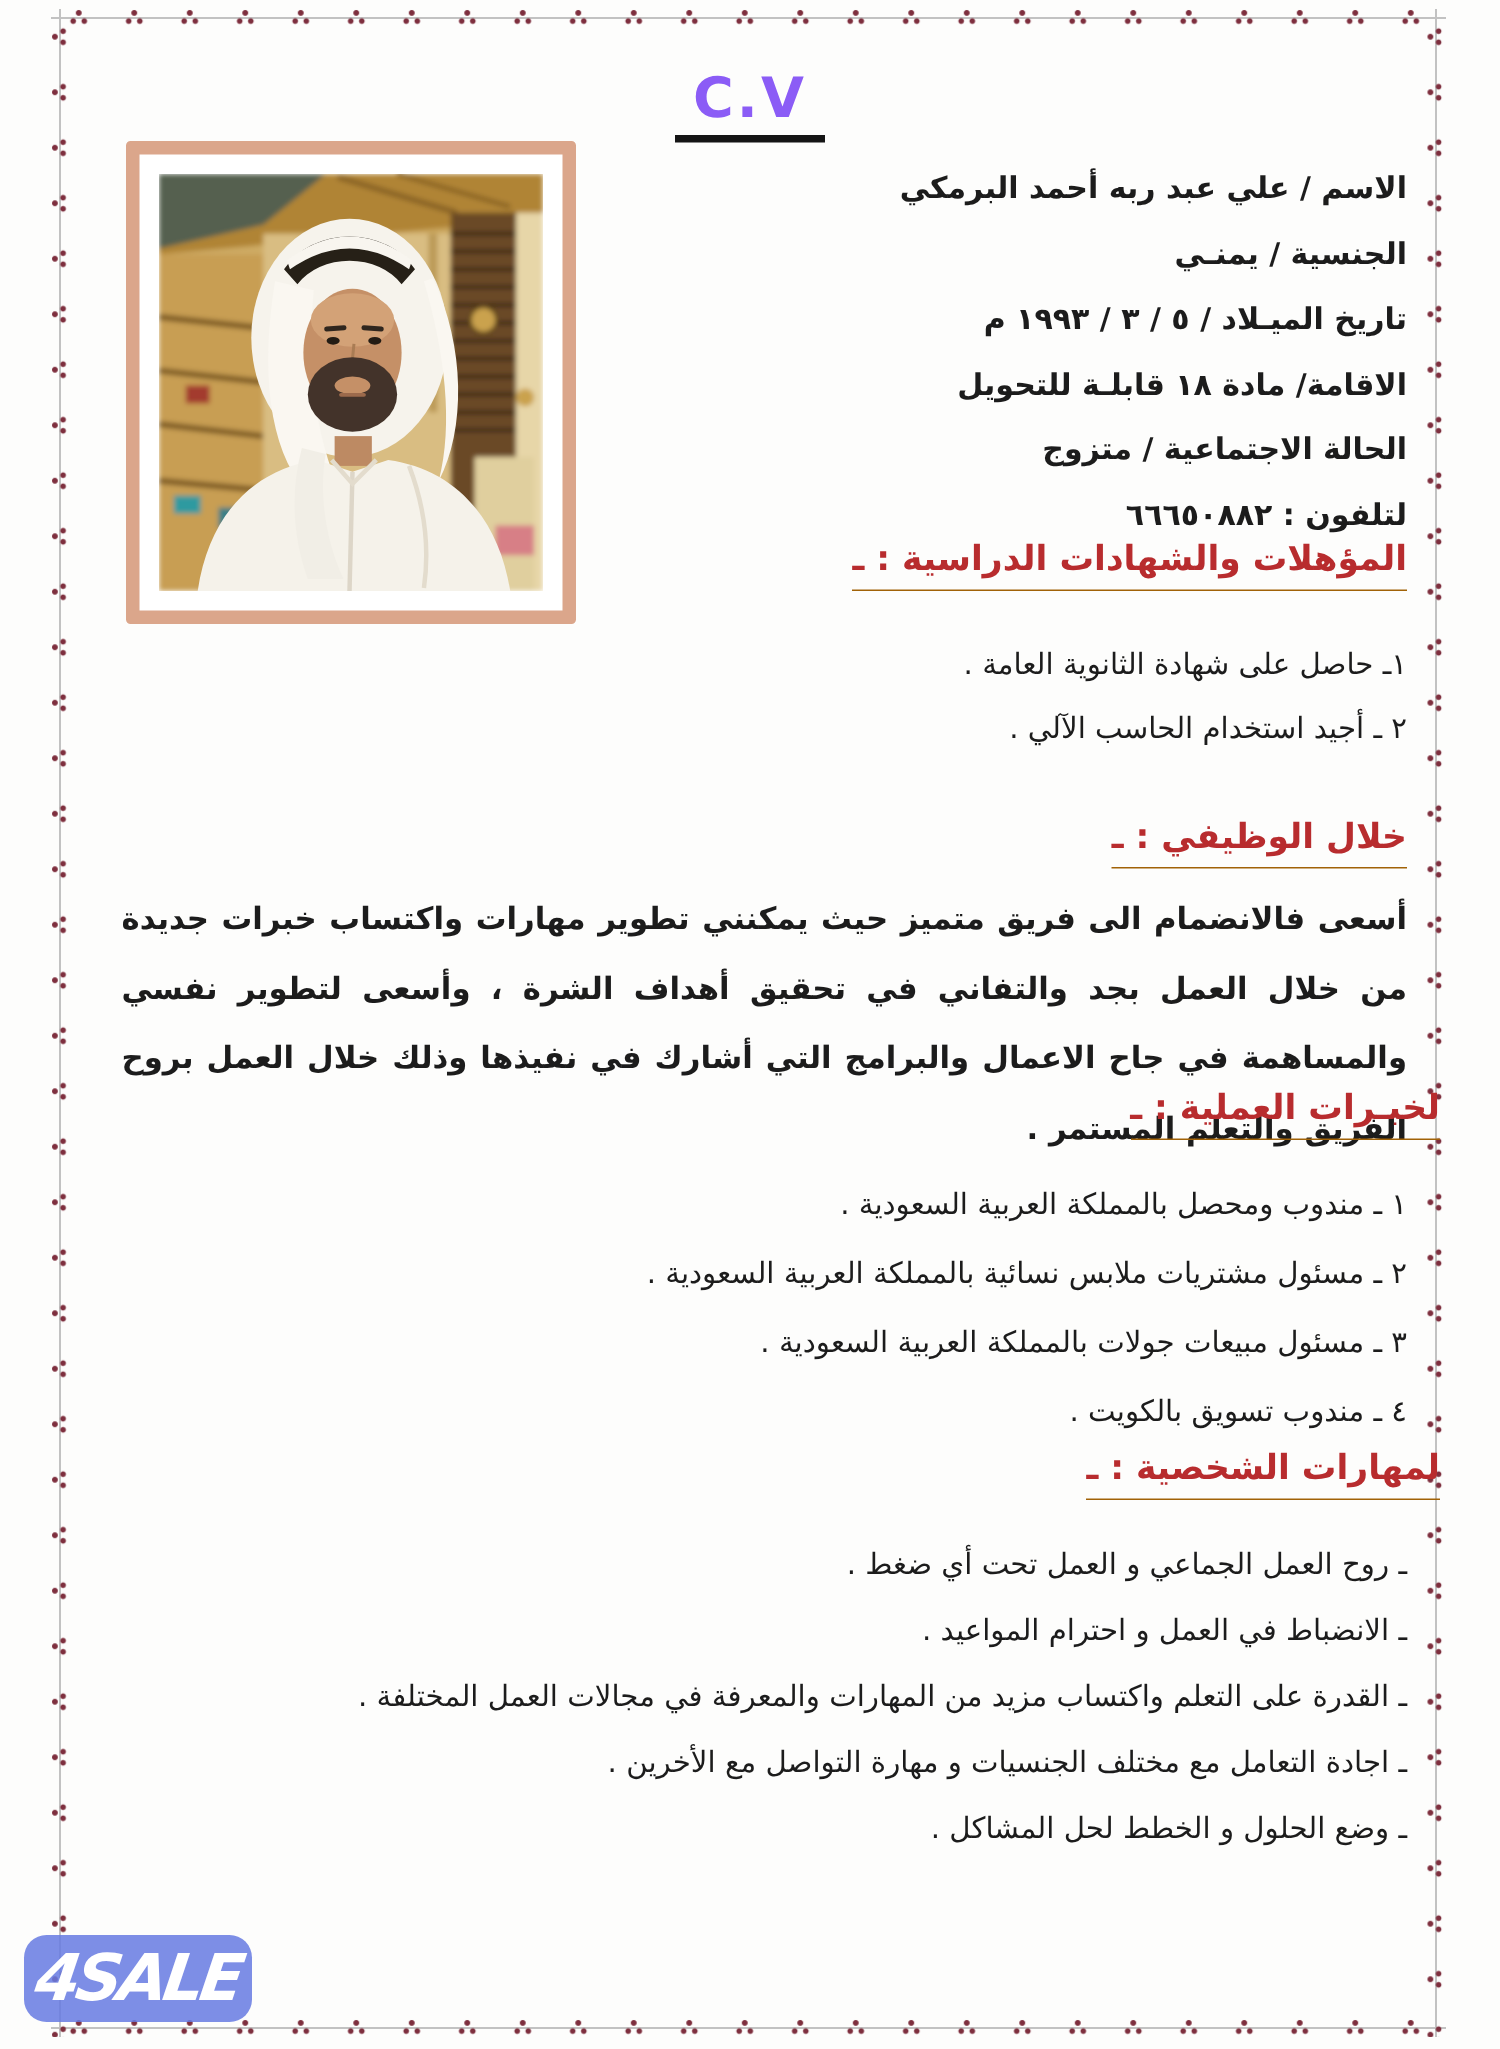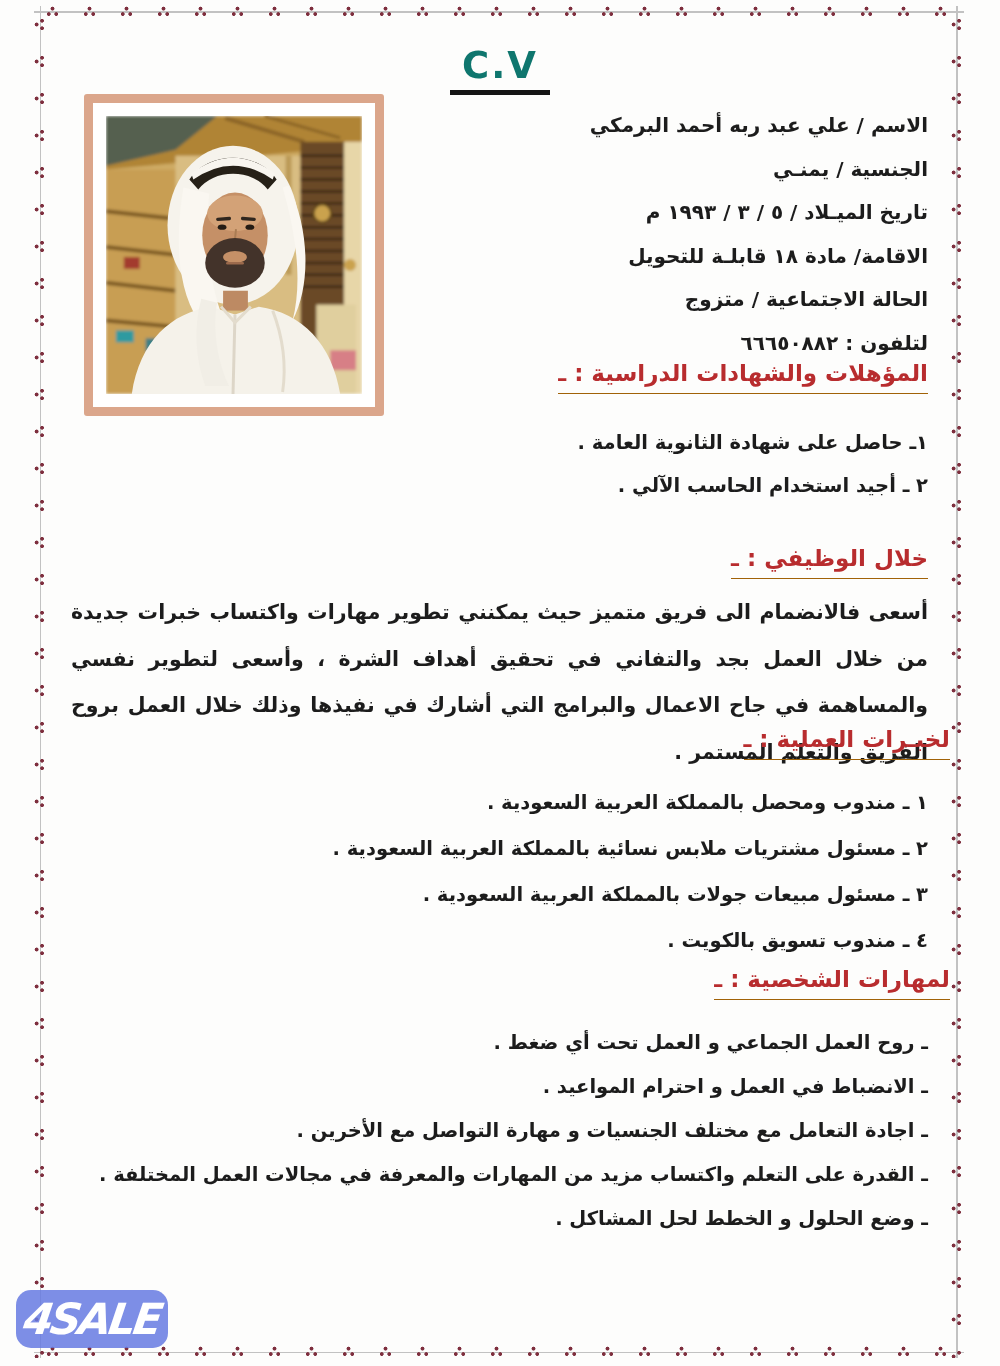--- a/index.html
+++ b/index.html
@@ -28,40 +28,40 @@
       radial-gradient(circle at 62% 40%, #7e2f3e 1.5px, rgba(0,0,0,0) 2.2px),
       radial-gradient(circle at 62% 60%, #7e2f3e 1.5px, rgba(0,0,0,0) 2.2px),
       linear-gradient(to right, rgba(0,0,0,0) 5.5px, #c2c2c2 5.5px, #c2c2c2 7px, rgba(0,0,0,0) 7px);
     background-size:13px 37px,13px 37px,13px 37px,100% 100%;
     background-repeat:repeat-y,repeat-y,repeat-y,no-repeat;
   }
   .bedge.left{left:-6px;} .bedge.right{right:-6px;}
   
   .cv-title{position:absolute;top:44px;left:0;right:0;text-align:center;z-index:2;}
   .cv-title span{
-    display:inline-block;font-size:37px;font-weight:bold;color:#0f766e;
+    display:inline-block;font-size:37px;font-weight:bold;color:#8b5cf6;
     border-bottom:5px solid #151515;padding:0 12px 3px;letter-spacing:2px;
   }
   
   .photo{
     position:absolute;left:84px;top:94px;width:300px;height:322px;z-index:2;
     background:#ffffff;border:9px solid #dba68b;border-radius:3px;
     padding:13px;box-sizing:border-box;
   }
   .photo svg{width:100%;height:100%;display:block;}
   
   .content{
-    position:absolute;left:52px;top:0;width:876px;height:1180px;z-index:2;
+    position:absolute;left:62px;top:0;width:876px;height:1180px;z-index:2;
     direction:rtl;color:#1c1c1c;
   }
   .pinfo{position:absolute;top:104px;right:0;text-align:right;font-size:20px;font-weight:bold;line-height:43.5px;}
   .sec-h{position:absolute;right:0;font-size:23px;font-weight:bold;color:#b82c2e;text-align:right;white-space:nowrap;}
   .sec-h span{display:inline-block;border-bottom:1px solid #a16207;padding-bottom:7px;}
   .sec-h.bleed{right:-22px;}
-  .ilist{position:absolute;right:0;left:0;text-align:right;font-size:19.5px;font-weight:bold;white-space:nowrap;}
+  .ilist{position:absolute;right:0;left:0;text-align:right;font-size:19.5px;font-weight:normal;white-space:nowrap;}
   .ilist>div{overflow:visible;}
   .lh43>div{line-height:43px;} .lh46>div{line-height:46px;} .lh44>div{line-height:44px;}
   .objective-p{
     position:absolute;top:589px;right:0;left:4px;
     font-size:20.5px;font-weight:bold;line-height:46.5px;
     text-align:justify;text-align-last:right;margin-left:15px;
   }
   
   .wm{
     position:absolute;left:16px;top:1290px;width:152px;height:58px;z-index:6;
@@ -198,22 +198,22 @@
     <div>٣ ـ مسئول مبيعات جولات بالمملكة العربية السعودية   .</div>
     <div>٤ ـ مندوب تسويق بالكويت   .</div>
   </div>
 
   <div class="sec-h bleed" style="top:966px">
     <span>لمهارات الشخصية : ـ</span>
   </div>
   <div class="ilist lh44" style="top:1021px">
     <div>ـ  روح العمل الجماعي و العمل تحت  أي ضغط .</div>
     <div>ـ الانضباط في العمل و احترام المواعيد .</div>
+    <div>ـ  القدرة على التعلم واكتساب مزيد من المهارات والمعرفة في مجالات العمل المختلفة  .</div>
     <div>ـ اجادة التعامل مع مختلف الجنسيات و  مهارة التواصل مع الأخرين .</div>
-    <div>ـ  القدرة على التعلم واكتساب مزيد من المهارات والمعرفة في مجالات العمل المختلفة  .</div>
     <div>ـ  وضع الحلول و الخطط لحل المشاكل .</div>
   </div>
 
 </div>
 
 <div class="wm">
   <span>4SALE</span>
 </div>
 
 </body></html>

